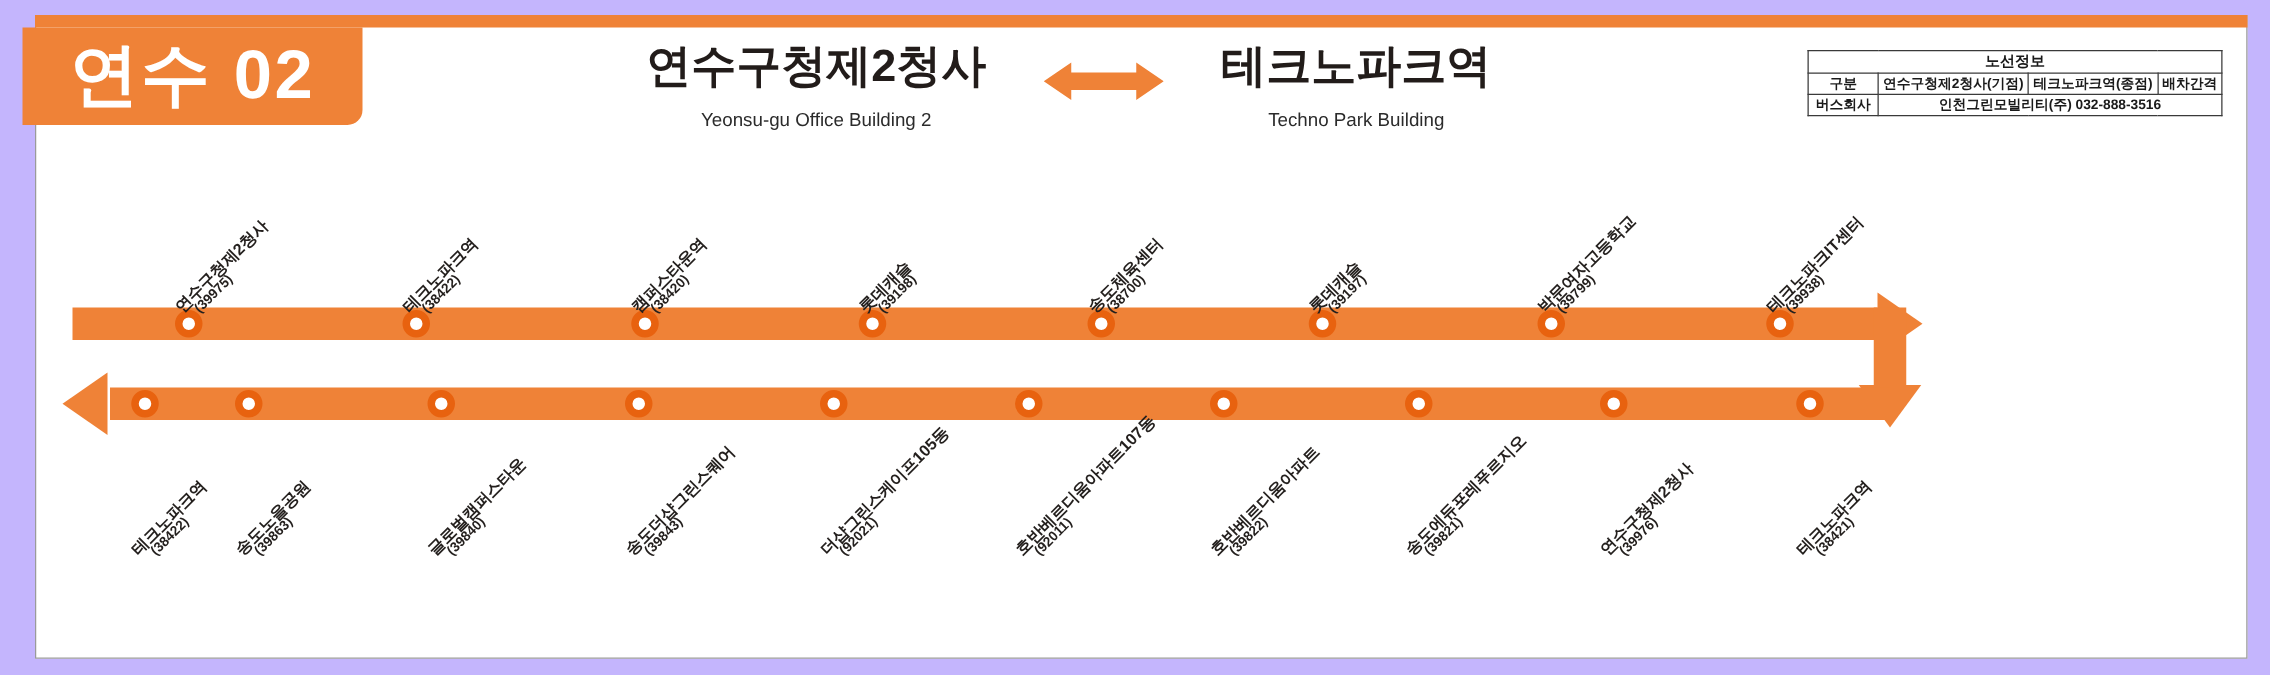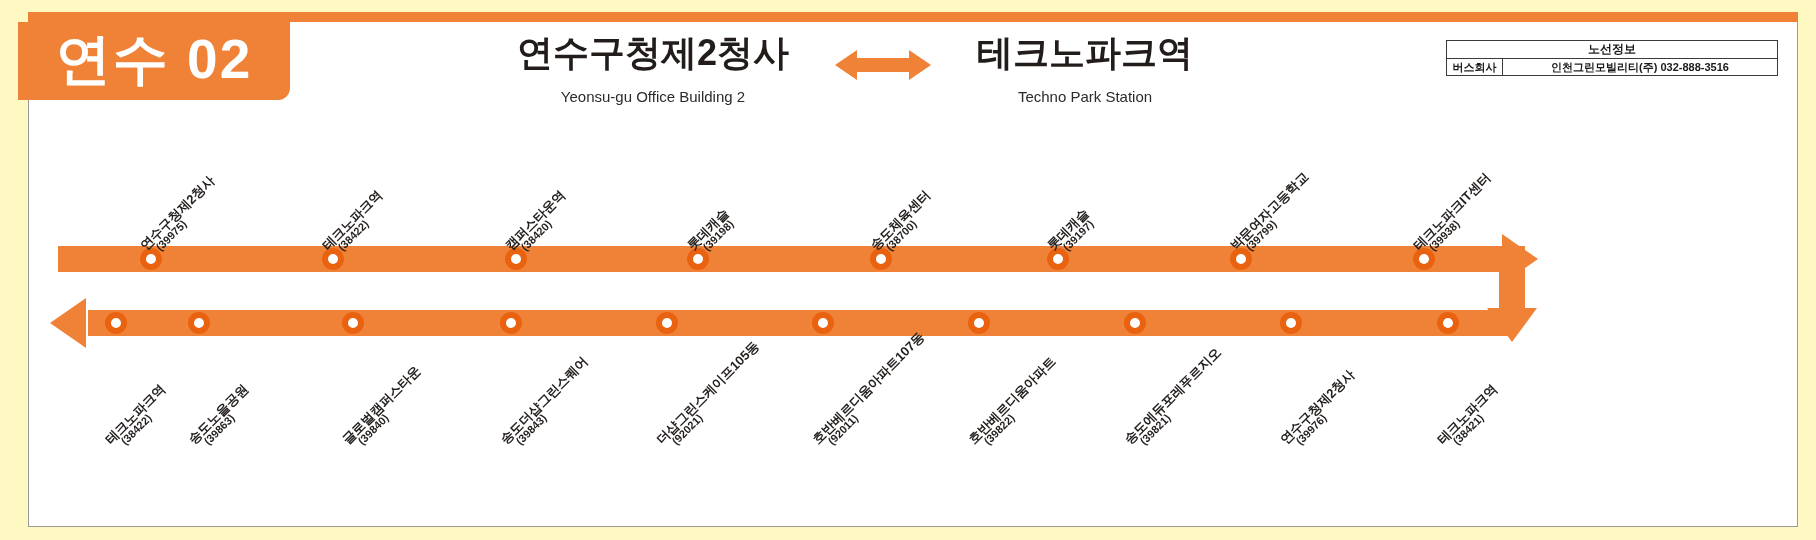--- a/index.html
+++ b/index.html
@@ -5,21 +5,21 @@
   * { box-sizing: border-box; margin: 0; padding: 0; }
   html, body {
     width: 1816px; height: 540px;
     background: #ffffff;
     font-family: "Liberation Sans", "DejaVu Sans", sans-serif;
     overflow: hidden;
   }
   #root {
     position: relative;
     width: 1816px; height: 540px;
-    background: #fef9c3;
+    background: #c4b5fd;
   }
   
   .frame {
     position: absolute;
     left: 28px; top: 12px;
     width: 1770px; height: 515px;
     border: 1px solid #9a9a9a;
     background: #ffffff;
   }
   
@@ -186,28 +186,34 @@
       <div class="ko">연수구청제2청사</div>
       <div class="en">Yeonsu-gu Office Building 2</div>
     </div>
     <div class="bidir-arrow">
       <svg width="96" height="34" viewBox="0 0 96 34">
         <polygon points="0,17 22,2 22,10 74,10 74,2 96,17 74,32 74,24 22,24 22,32" fill="#ef8237"></polygon>
       </svg>
     </div>
     <div class="terminal">
       <div class="ko">테크노파크역</div>
-      <div class="en">Techno Park Station</div>
+      <div class="en">Techno Park Building</div>
     </div>
   </div>
 
   <table class="info-table">
     <tbody>
       <tr>
         <td colspan="4" class="title-cell">노선정보</td>
+      </tr>
+      <tr>
+        <td class="lbl">구분</td>
+        <td>연수구청제2청사(기점)</td>
+        <td>테크노파크역(종점)</td>
+        <td>배차간격</td>
       </tr>
       <tr>
         <td class="lbl">버스회사</td>
         <td colspan="3">인천그린모빌리티(주) 032-888-3516</td>
       </tr>
     </tbody>
   </table>
 
   <div class="map">
     <div class="bar bar-top"></div>

